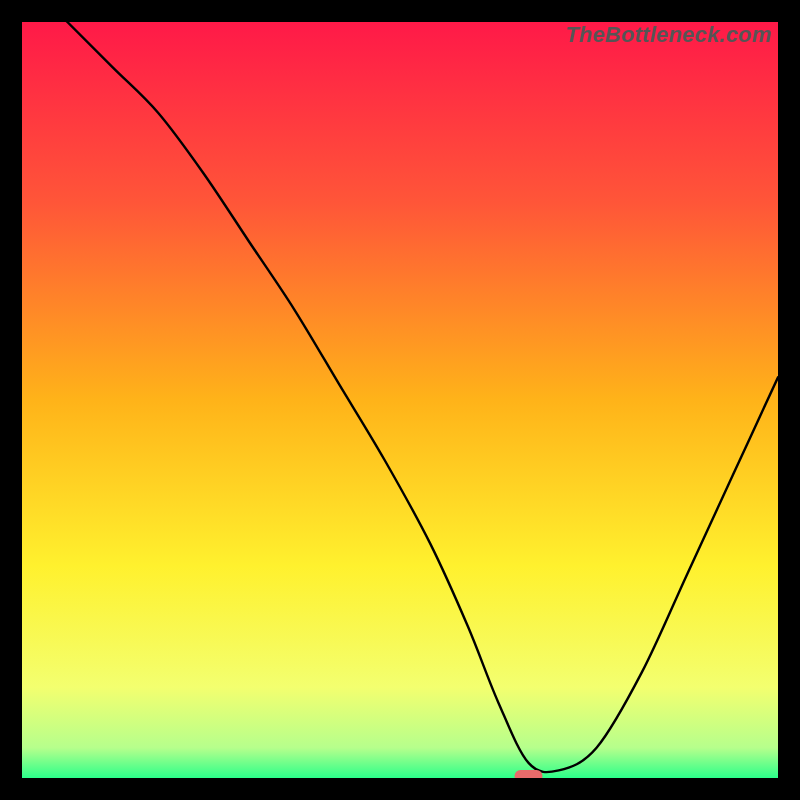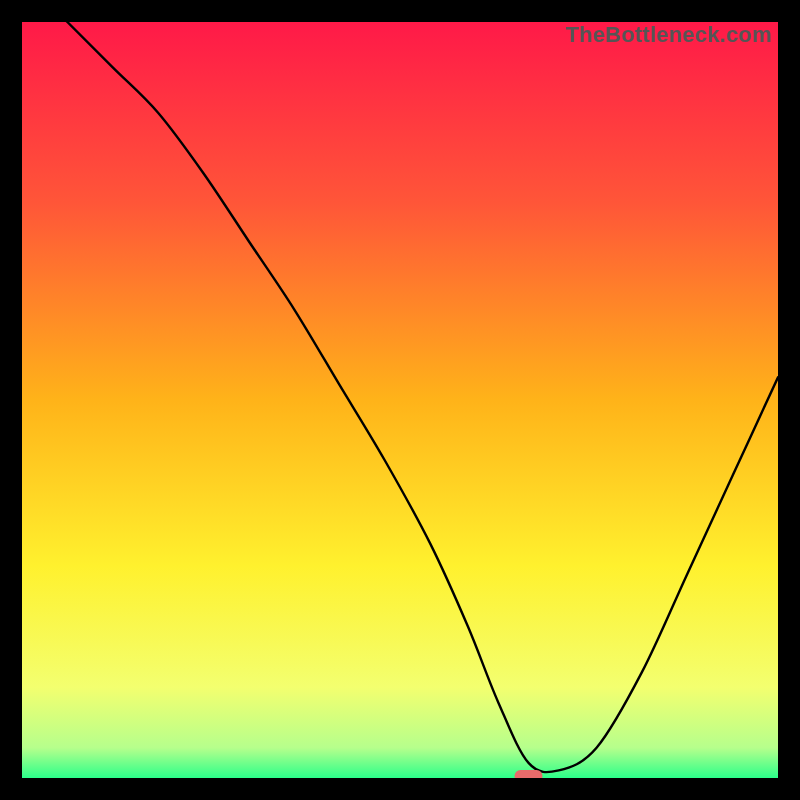--- a/index.html
+++ b/index.html
@@ -9,20 +9,21 @@
     height: 800px;
     background: #000;
     overflow: hidden;
     font-family: Arial, Helvetica, sans-serif;
   }
   .frame {
     position: relative;
     width: 672px;
     height: 800px;
     background: #000;
+    font-style: italic;
   }
   .plot-area {
     position: absolute;
     left: 22px;
     top: 22px;
     width: 756px;
     height: 756px;
     overflow: hidden;
   }
   .watermark {

